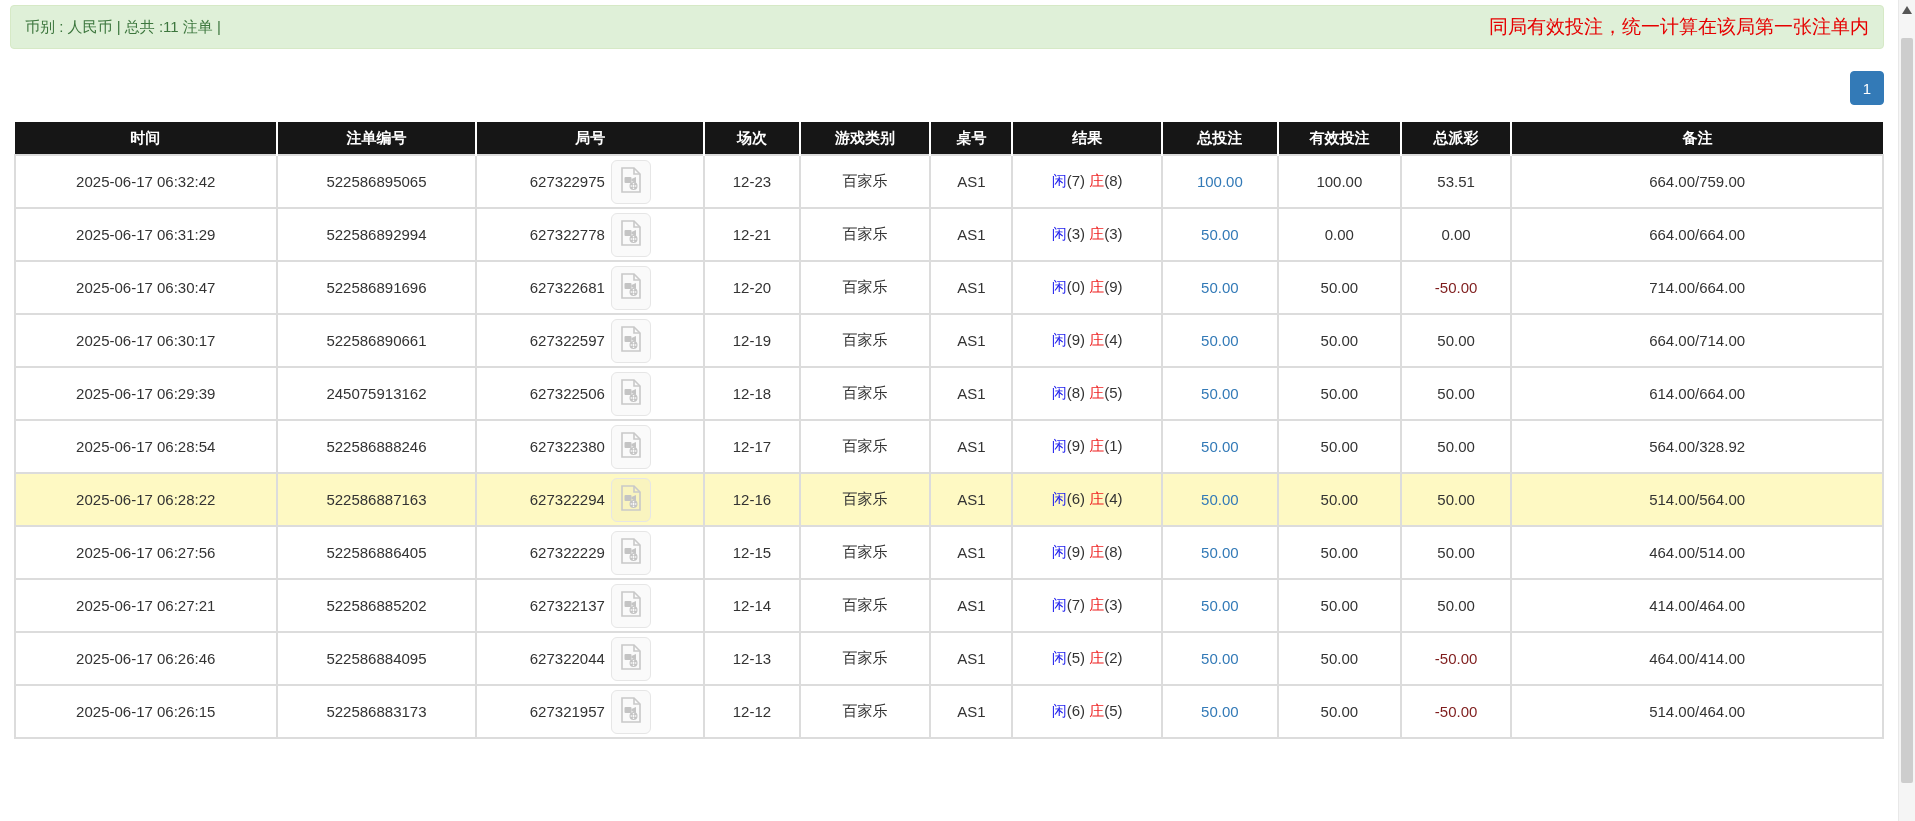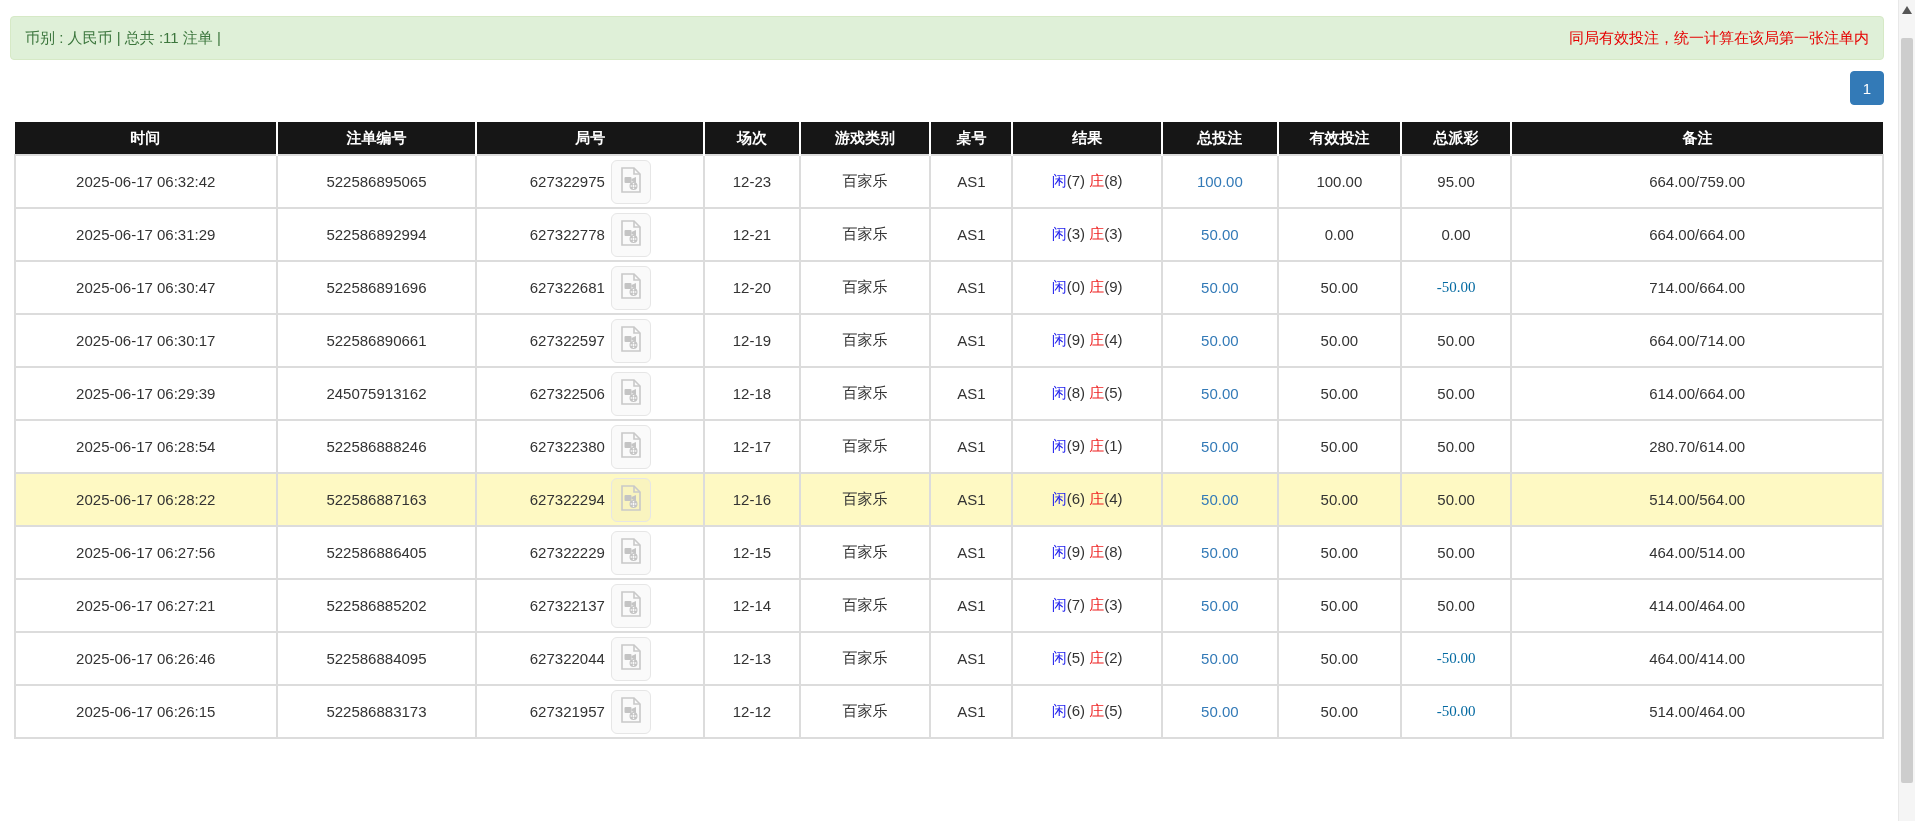--- a/index.html
+++ b/index.html
@@ -1,25 +1,25 @@
 <!DOCTYPE html>
 <html><head>
 <meta charset="utf-8">
 <style>
   * { margin:0; padding:0; box-sizing:border-box; }
   html,body { width:1915px; height:821px; overflow:hidden; background:#fff;
     font-family:"Liberation Sans","DejaVu Sans",sans-serif; }
   body { position:relative; }
 
   
-  .top-bar { position:absolute; left:10px; top:16px; width:1874px; height:44px;
+  .top-bar { position:absolute; left:10px; top:5px; width:1874px; height:44px;
     background:#dff0d8; border:1px solid #d6e9c6; border-radius:4px;
     display:flex; justify-content:space-between; align-items:center; padding:0 14px; }
   .top-bar .left-text  { color:#3c763d; font-size:15px; }
-  .top-bar .right-text { color:#e60000; font-size:15px; }
+  .top-bar .right-text { color:#e60000; font-size:19px; }
 
   
   .pagination { position:absolute; top:71px; right:31px; }
   .page-btn { display:flex; align-items:center; justify-content:center;
     width:34px; height:34px; background:#337ab7; border:1px solid #337ab7;
     border-radius:4px; color:#fff; font-size:15px; cursor:pointer; }
 
   
   .table-wrap { position:absolute; left:14px; top:122px; width:1870px; }
   table { width:100%; border-collapse:collapse; table-layout:fixed; }
@@ -33,21 +33,21 @@
   tr.highlight td { background:#fef9c3; }
 
   td .round-wrap { display:inline-flex; align-items:center; gap:6px; }
   .video-btn { width:40px; height:44px; border:1px solid #e6e6e6; border-radius:6px;
     background:rgba(0,0,0,0.02); cursor:pointer; display:inline-flex;
     align-items:center; justify-content:center; vertical-align:middle; }
 
   .bet-link { color:#337ab7; text-decoration:none; cursor:pointer; }
   .player-label { color:#2222ee; }
   .banker-label { color:#ee2222; }
-  .neg { color:#0369a1;font-family:Liberation Serif, serif; }
+  .neg { color:#7f1d1d; }
 
   tfoot td { background:#9a9a9a; color:#fff; font-size:15px; text-align:center;
     height:38px; border:3px solid #fff; border-left:2px solid #e8e8e8;
     border-right:2px solid #e8e8e8; }
 
   
   .scrollbar { position:absolute; right:0; top:0; width:17px; height:821px;
     background:#f5f5f5; border-left:1px solid #e8e8e8; }
   .scroll-up { position:absolute; top:6px; left:3px; width:0; height:0;
     border-left:5px solid transparent; border-right:5px solid transparent;
@@ -126,21 +126,21 @@
     <td>百家乐</td>
     <td>AS1</td>
     <td>
       <span class="player-label">闲</span><span>(7)</span>
       <span class="banker-label">庄</span><span>(8)</span>
     </td>
     <td>
       <a class="bet-link">100.00</a>
     </td>
     <td>100.00</td>
-    <td>95.00</td>
+    <td>53.51</td>
     <td>664.00/759.00</td>
   </tr>
         <tr>
     <td>2025-06-17 06:31:29</td>
     <td>522586892994</td>
     <td>
       <span class="round-wrap">
         <span>627322778</span>
         <button class="video-btn">
           <span>
@@ -317,21 +317,21 @@
     <td>AS1</td>
     <td>
       <span class="player-label">闲</span><span>(9)</span>
       <span class="banker-label">庄</span><span>(1)</span>
     </td>
     <td>
       <a class="bet-link">50.00</a>
     </td>
     <td>50.00</td>
     <td>50.00</td>
-    <td>280.70/614.00</td>
+    <td>564.00/328.92</td>
   </tr>
         <tr class="highlight">
     <td>2025-06-17 06:28:22</td>
     <td>522586887163</td>
     <td>
       <span class="round-wrap">
         <span>627322294</span>
         <button class="video-btn">
           <span>
             <svg width="22" height="26" viewBox="0 0 22 26">

